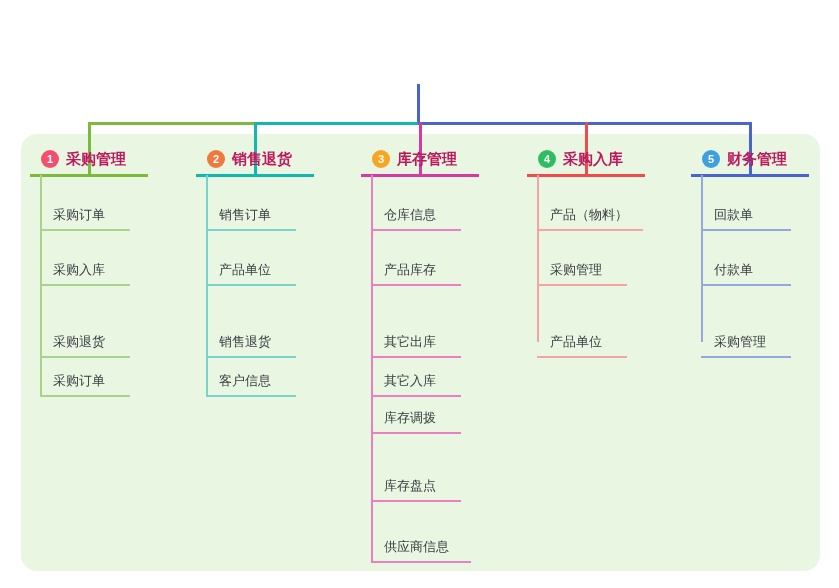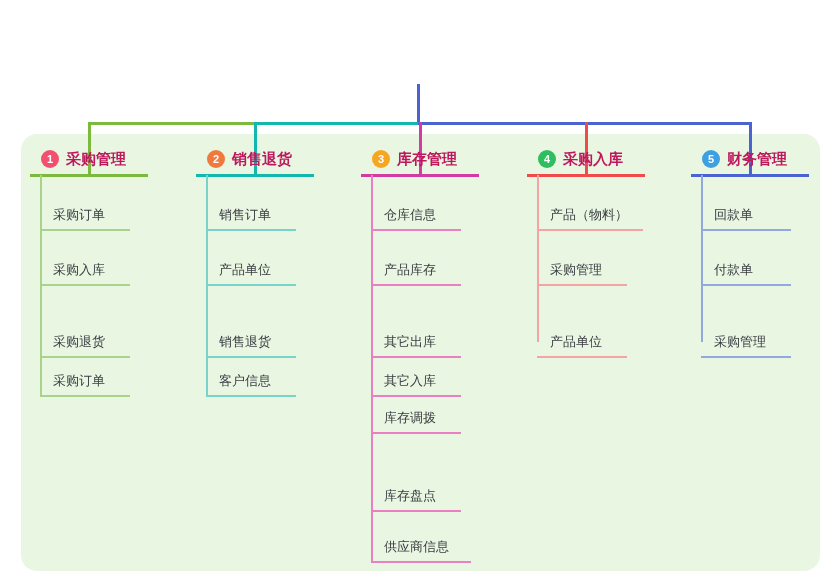--- a/index.html
+++ b/index.html
@@ -39,21 +39,21 @@
   }
   .btitle{font-size:15px;font-weight:700;color:#be185d;white-space:nowrap;}
   .tline{position:absolute;left:0;top:26px;width:118px;height:3px;background:var(--line);}
   .vline{position:absolute;left:10px;top:27px;width:2px;background:var(--soft);}
   .crow{
     position:absolute;left:10px;width:90px;height:24px;
     border-bottom:2px solid var(--soft);
     display:flex;align-items:flex-end;cursor:pointer;
   }
   .clabel{font-size:13px;color:#3a3d42;margin-left:13px;padding-bottom:5px;white-space:nowrap;}
-  .r0{top:57px}.r1{top:112px}.r2{top:184px}.r3{top:223px}.r4{top:260px}.r5{top:338px}.r6{top:389px}
+  .r0{top:57px}.r1{top:112px}.r2{top:184px}.r3{top:223px}.r4{top:260px}.r5{top:328px}.r6{top:389px}
 </style>
 </head>
 <body>
 
 <div class="canvas">
 
   <div class="panel"></div>
 
 
   <div class="vseg seg-root useline" style="--line: #4a63ce; --soft: #93a8de; --badge: #3fa0e1;"></div>

